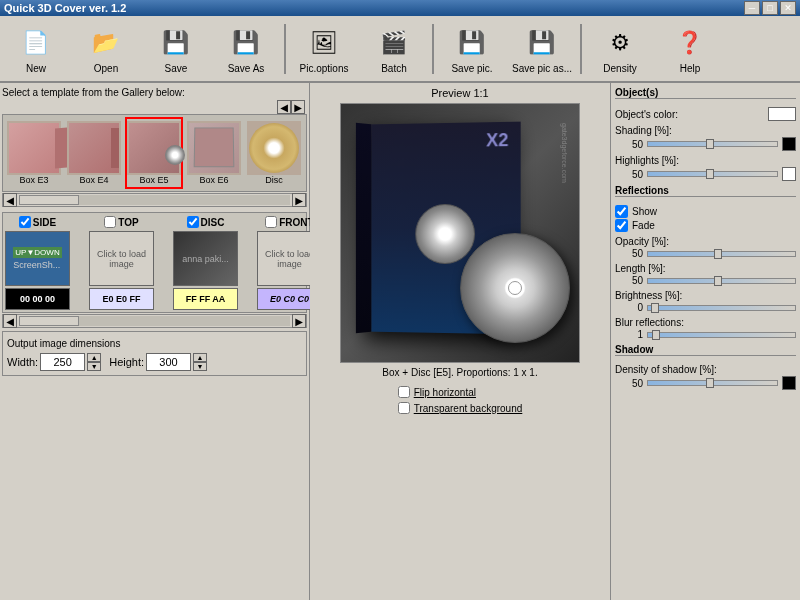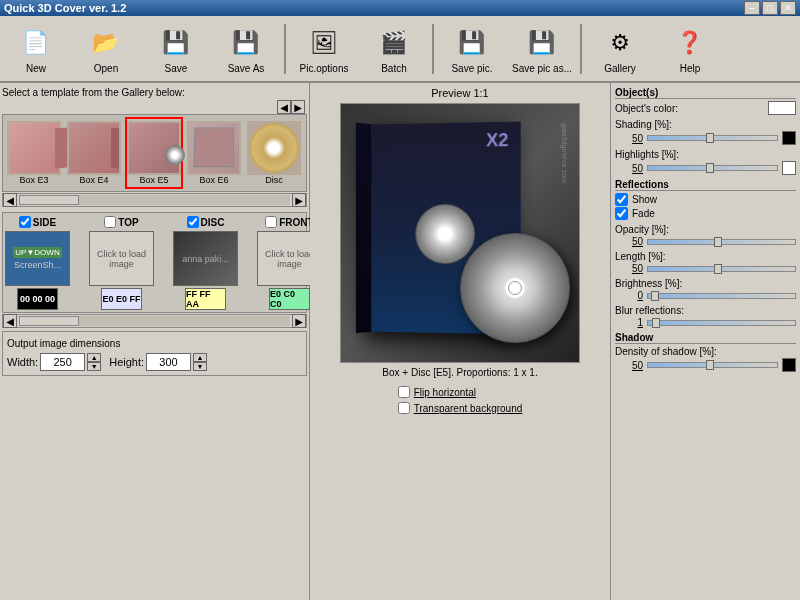--- a/index.html
+++ b/index.html
@@ -134,21 +134,21 @@
     .face-thumb {
       width: 65px; height: 55px;
       background: #888;
       border: 1px solid #666;
       display: flex; align-items: center; justify-content: center;
       font-size: 9px; color: #ccc;
       text-align: center;
       overflow: hidden;
     }
     .face-color {
-      width: 41px; height: 22px;
+      width: 65px; height: 22px;
       border: 1px solid #666;
       display: flex; align-items: center; justify-content: center;
       font-size: 9px; font-weight: bold;
     }
 
     
     .output-section {
       margin-top: 2px;
       border: 1px solid #888;
       padding: 4px;
@@ -185,28 +185,28 @@
 
     
     .right-panel {
       width: 190px;
       background: #d4d0c8;
       border-left: 1px solid #888;
       padding: 4px;
       overflow-y: auto;
     }
     .rp-section { margin-bottom: 4px; }
-    .rp-title { font-size: 10px; font-weight: bold; border-bottom: 1px solid #888; margin-bottom: 2px; }
+    .rp-title { font-size: 10px; font-weight: bold; border-bottom: 1px solid #888; margin-bottom: 8px; }
     .rp-row { display: flex; align-items: center; justify-content: space-between; margin: 2px 0; }
     .rp-label { font-size: 10px; }
     .color-swatch { width: 28px; height: 14px; background: white; border: 1px solid #666; }
     .color-swatch-black { background: black; }
 
     .slider-row { display: flex; align-items: center; gap: 4px; margin: 1px 0; }
-    .slider-val { width: 28px; text-align: right; font-size: 10px; text-decoration: underline; }
+    .slider-val { width: 28px; text-align: right; font-size: 10px; }
     .slider-track {
       flex: 1; height: 6px;
       background: linear-gradient(to right, #8ab4e0, #d4d0c8);
       border: 1px solid #888;
       position: relative;
     }
     .slider-thumb {
       position: absolute;
       top: -3px;
       width: 8px; height: 10px;
@@ -259,21 +259,21 @@
     <div class="icon-area">💾</div>
     <span class="btn-label">Save pic.</span>
   </div>
   <div class="toolbar-btn">
     <div class="icon-area">💾</div>
     <span class="btn-label">Save pic as...</span>
   </div>
   <div class="toolbar-sep"></div>
   <div class="toolbar-btn">
     <div class="icon-area">⚙</div>
-    <span class="btn-label">Gallery</span>
+    <span class="btn-label">Density</span>
   </div>
   <div class="toolbar-btn">
     <div class="icon-area">❓</div>
     <span class="btn-label">Help</span>
   </div>
 </div>
 
 <div class="main">
 
   <div class="left-panel">
@@ -335,21 +335,21 @@
 
     <div class="faces-section">
       <div class="faces-grid">
 
         <div class="face-col">
           <div class="face-header">
             <input type="checkbox" class="face-checkbox" checked="" style="">
             <span>SIDE</span>
           </div>
           <div class="face-thumb" style="background:#336699;">
-            <div style="font-size:9px;color:#ccc;text-align:center;padding:2px;">
+            <div style="font-size:9px;color:#ccc;text-align:left;padding:2px;">
               <div style="background:#4a8a4a;color:white;padding:1px 2px;font-size:8px;margin-bottom:2px;">UP▼DOWN</div>
               <span>ScreenSh...</span>
             </div>
           </div>
           <div class="face-color" style="background:#000000;color:white;">
             <span>00 00 00</span>
           </div>
         </div>
 
         <div class="face-col">
@@ -379,21 +379,21 @@
         </div>
 
         <div class="face-col">
           <div class="face-header">
             <input type="checkbox" class="face-checkbox" style="">
             <span>FRONT</span>
           </div>
           <div class="face-thumb" style="background:#d4d0c8;">
             <span style="font-size:9px;color:#555;text-align:center;">Click to load image</span>
           </div>
-          <div class="face-color" style="background:#86efac;color:black;">
+          <div class="face-color" style="background:#c4b5fd;color:black;font-style:italic;">
             <span>E0 C0 C0</span>
           </div>
         </div>
       </div>
     </div>
 
     <div class="scrollbar-h">
       <div class="nav-btn">◀</div>
       <div class="scroll-track">
         <div class="scroll-thumb"></div>

